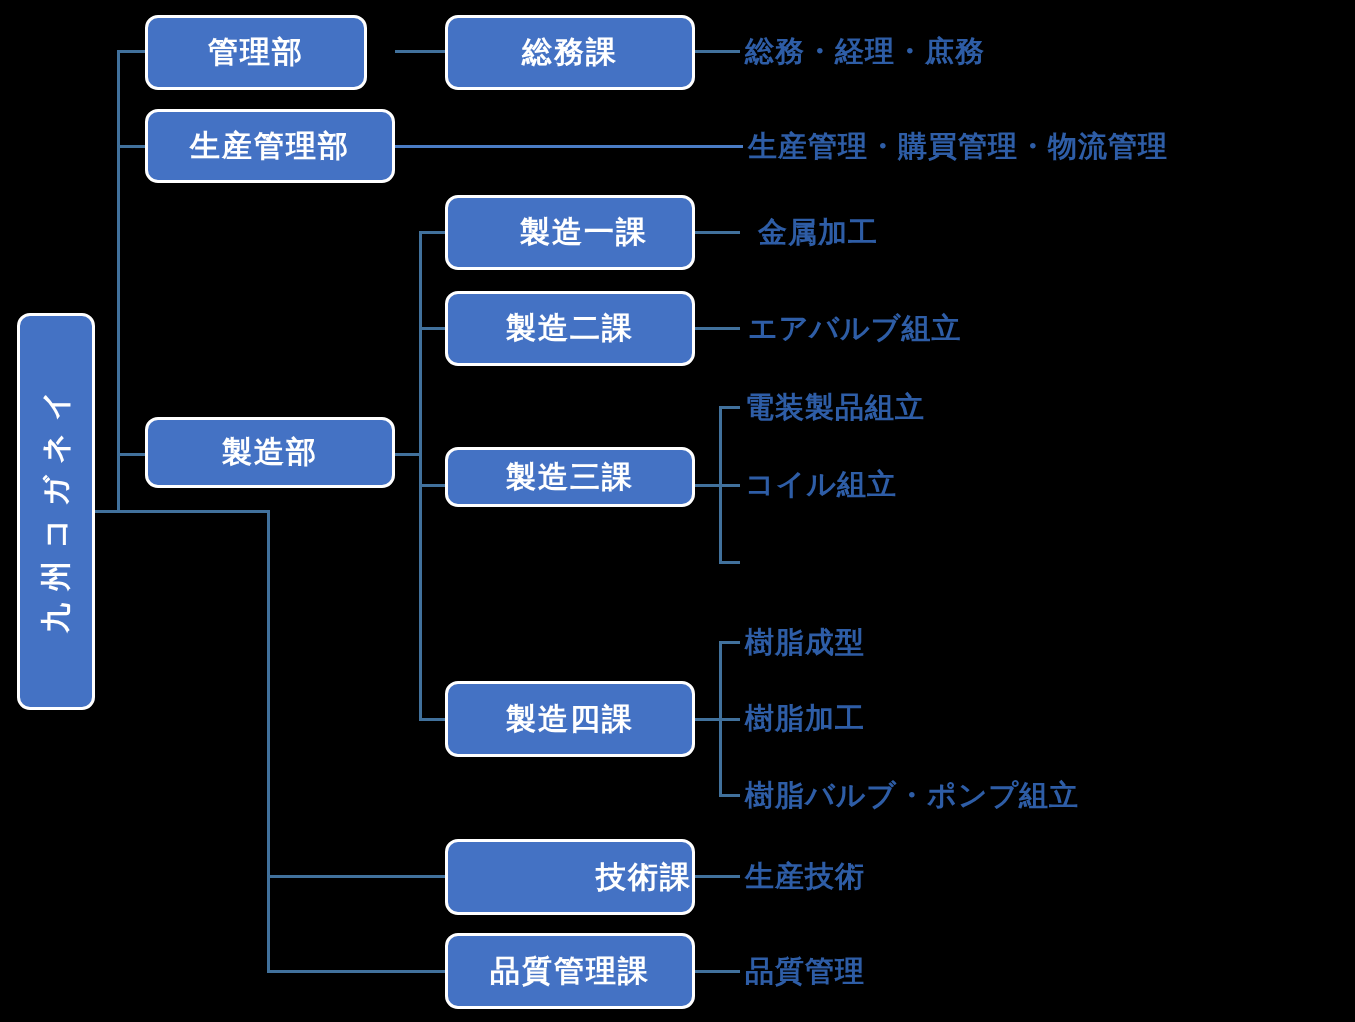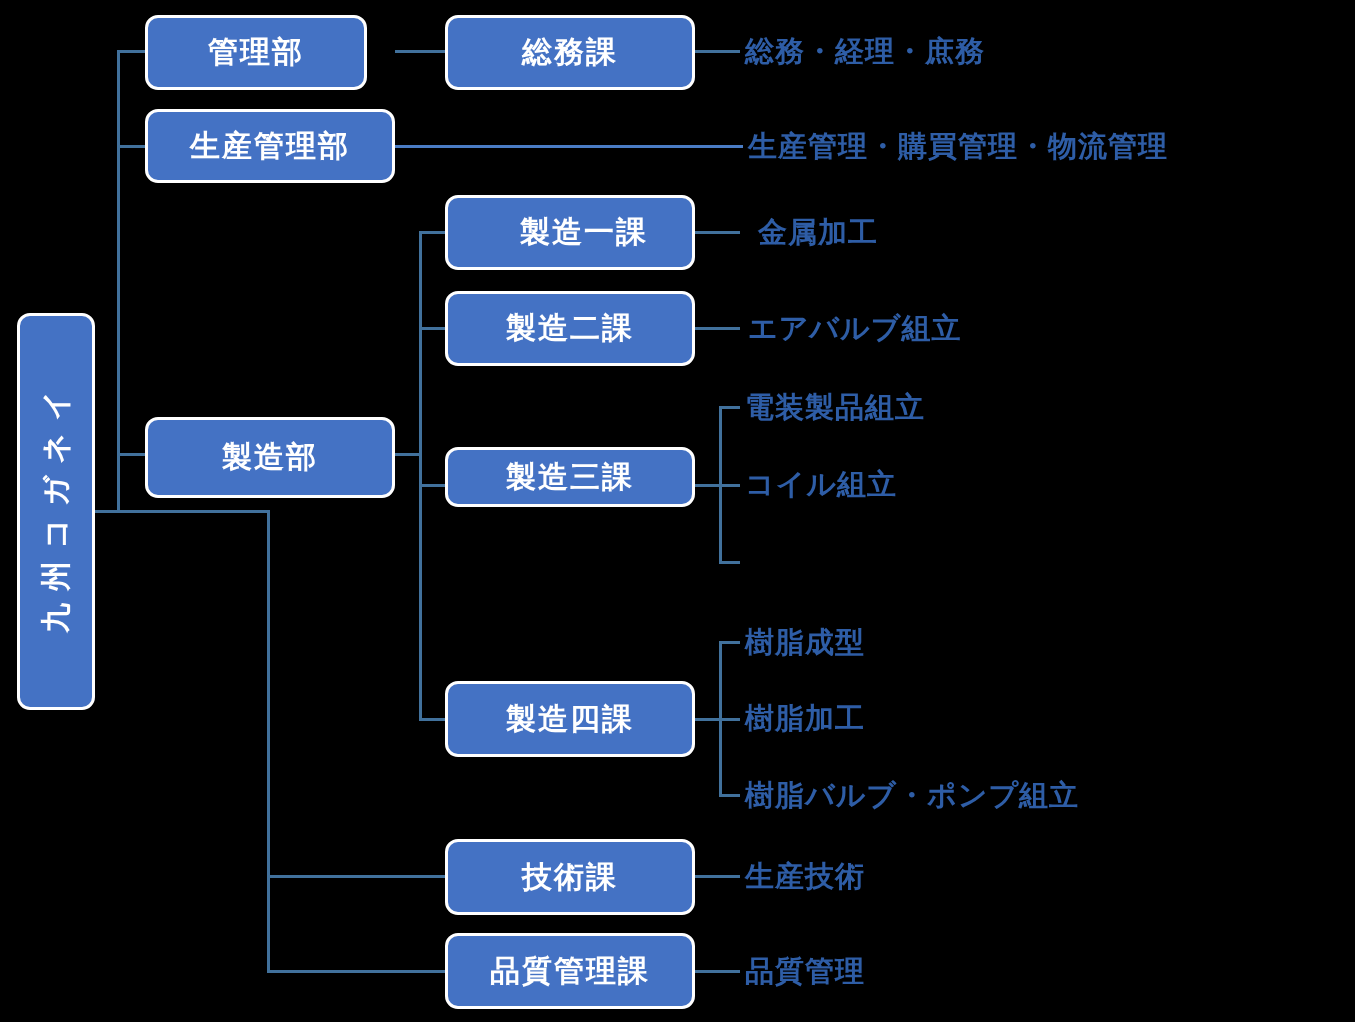--- a/index.html
+++ b/index.html
@@ -106,40 +106,40 @@
   <div class="box root" style="left:17px; top:313px; width:78px; height:397px;">
     <span class="node-label">九州コガネイ</span>
   </div>
 
   <div class="box" style="left:145px; top:15px; width:222px; height:75px;">
     <span class="node-label">管理部</span>
   </div>
   <div class="box" style="left:145px; top:109px; width:250px; height:74px;">
     <span class="node-label">生産管理部</span>
   </div>
-  <div class="box" style="left:145px; top:417px; width:250px; height:81px;">
+  <div class="box" style="left:145px; top:417px; width:250px; height:71px;">
     <span class="node-label">製造部</span>
   </div>
 
   <div class="box" style="left:445px; top:15px; width:250px; height:75px;">
     <span class="node-label">総務課</span>
   </div>
   <div class="box" style="left:445px; top:195px; width:250px; height:75px;padding-left:28px;">
     <span class="node-label">製造一課</span>
   </div>
   <div class="box" style="left:445px; top:291px; width:250px; height:75px;">
     <span class="node-label">製造二課</span>
   </div>
   <div class="box" style="left:445px; top:447px; width:250px; height:60px;">
     <span class="node-label">製造三課</span>
   </div>
   <div class="box" style="left:445px; top:681px; width:250px; height:76px;">
     <span class="node-label">製造四課</span>
   </div>
-  <div class="box" style="left:445px; top:839px; width:250px; height:76px;">
+  <div class="box" style="left:445px; top:839px; width:250px; height:76px;justify-content:flex-end;">
     <span class="node-label">技術課</span>
   </div>
   <div class="box" style="left:445px; top:933px; width:250px; height:76px;">
     <span class="node-label">品質管理課</span>
   </div>
 
   <div class="func-label" style="left:745px; top:52px;">総務・経理・庶務</div>
   <div class="func-label" style="left:748px; top:147px;">生産管理・購買管理・物流管理</div>
   <div class="func-label" style="left:758px; top:233px;">金属加工</div>
   <div class="func-label" style="left:748px; top:329px;">エアバルブ組立</div>

